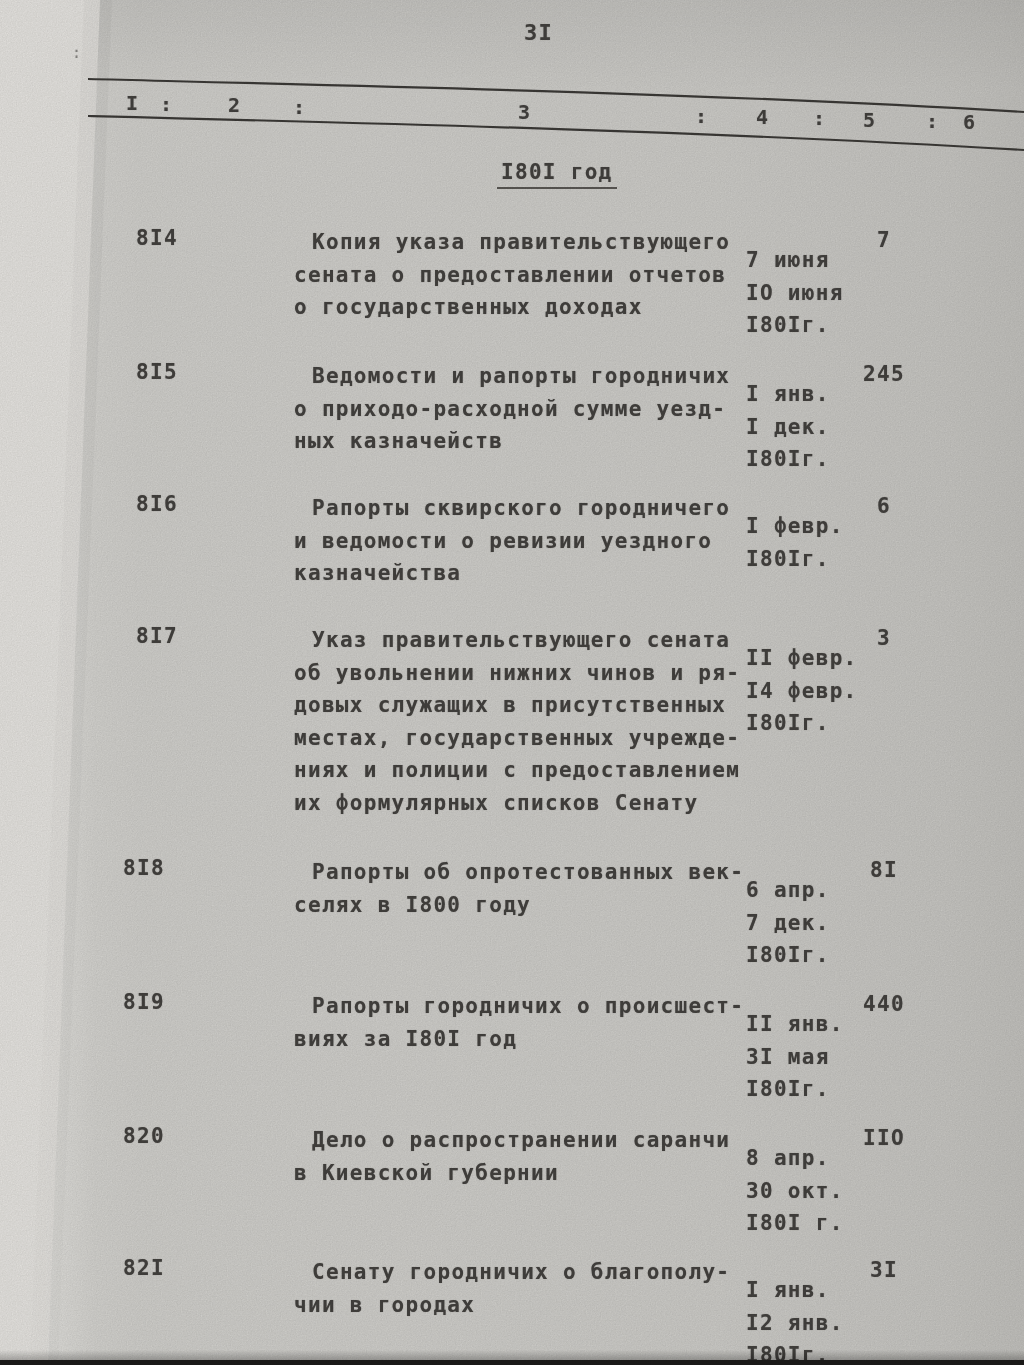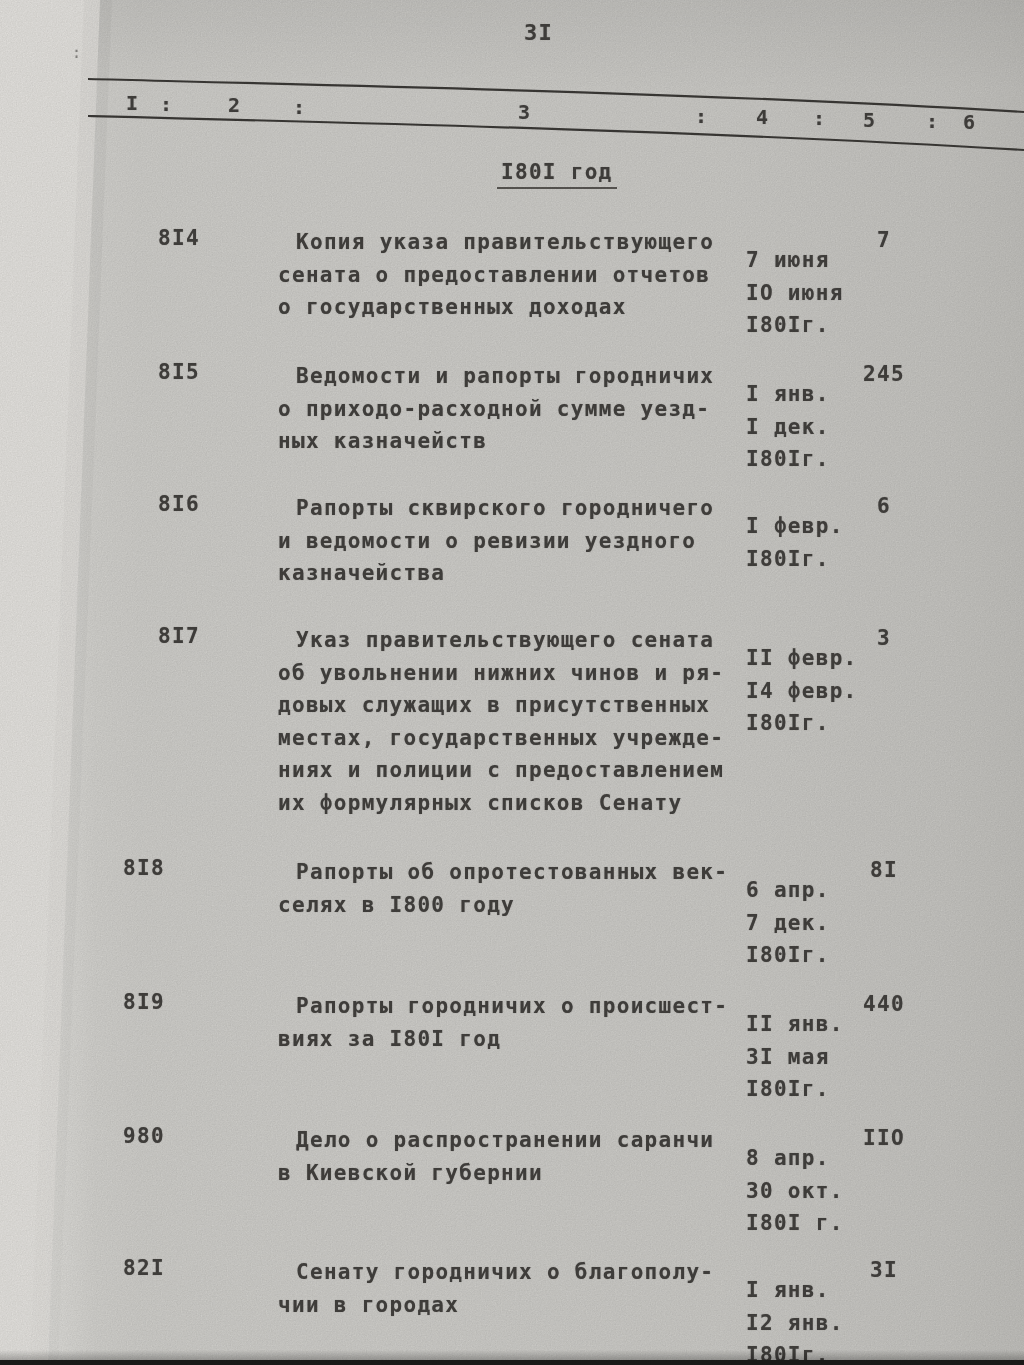--- a/index.html
+++ b/index.html
@@ -61,26 +61,26 @@
   }
   .heading{
     position:absolute;left:497px;top:160px;
     font-size:21px;
     padding:0 4px 3px 4px;
     border-bottom:2px solid rgba(70,68,65,0.85);
     text-align:center;
   }
   .entry{position:absolute;left:0;width:1024px;}
   .col-no{
-    position:absolute;left:158px;top:0;
+    position:absolute;left:136px;top:0;
     font-size:21px;
   }
   .entry.late .col-no{left:123px;}
   .col-desc{
-    position:absolute;left:278px;top:0;width:470px;
+    position:absolute;left:294px;top:0;width:470px;
     font-size:21px;line-height:32.5px;
     white-space:pre-line;text-indent:18px;
   }
   .col-dates{
     position:absolute;left:746px;top:18px;width:130px;
     font-size:21px;line-height:32.5px;
     white-space:pre-line;
   }
   .col-sheets{
     position:absolute;left:844px;top:2px;width:80px;
@@ -175,21 +175,21 @@
       <div class="entry late" style="top: 990px;">
         <div class="col-no typed">8I9</div>
         <div class="col-desc typed">Рапорты городничих о происшест-
 виях за I80I год</div>
         <div class="col-dates typed">II янв.
 3I мая
 I80Iг.</div>
         <div class="col-sheets typed">440</div>
       </div>
       <div class="entry late" style="top: 1124px;">
-        <div class="col-no typed">980</div>
+        <div class="col-no typed">820</div>
         <div class="col-desc typed">Дело о распространении саранчи
 в Киевской губернии</div>
         <div class="col-dates typed">8 апр.
 30 окт.
 I80I г.</div>
         <div class="col-sheets typed">IIO</div>
       </div>
       <div class="entry late" style="top: 1256px;">
         <div class="col-no typed">82I</div>
         <div class="col-desc typed">Сенату городничих о благополу-

